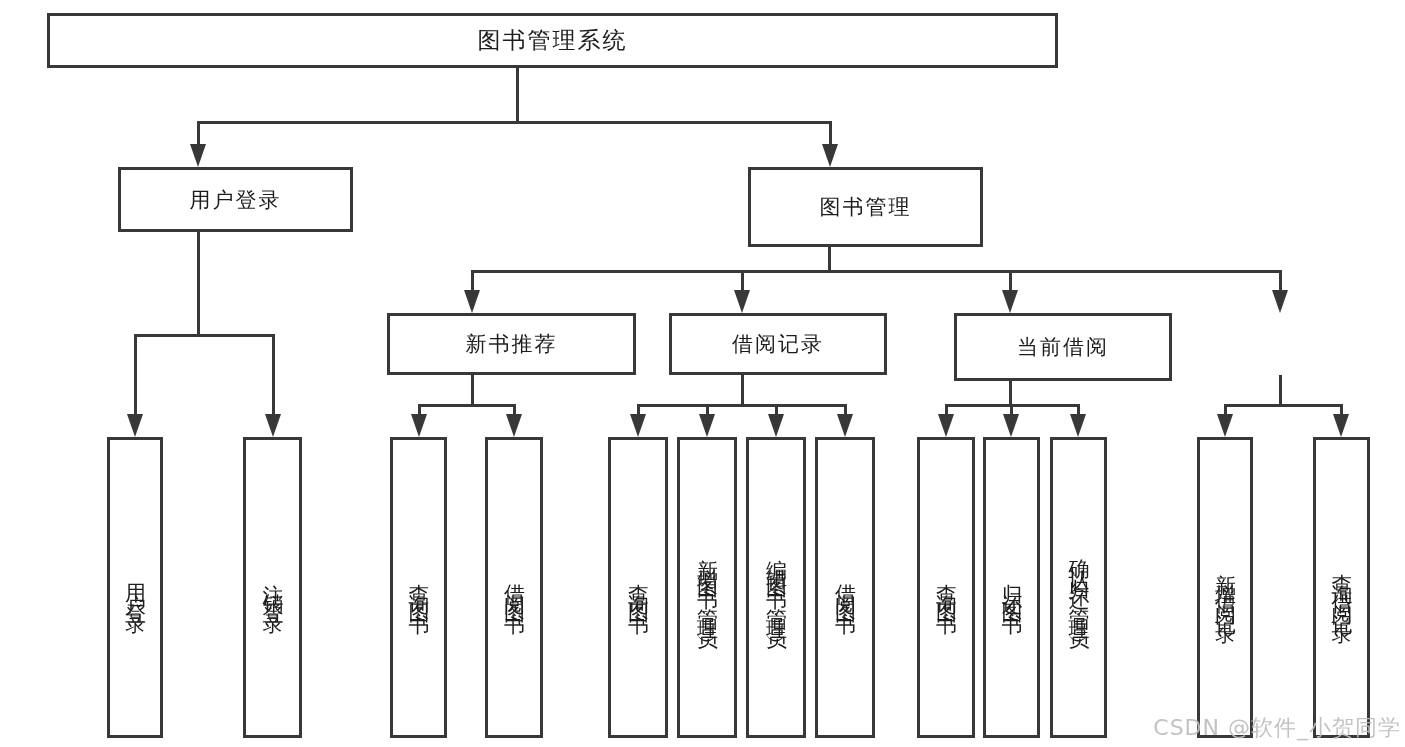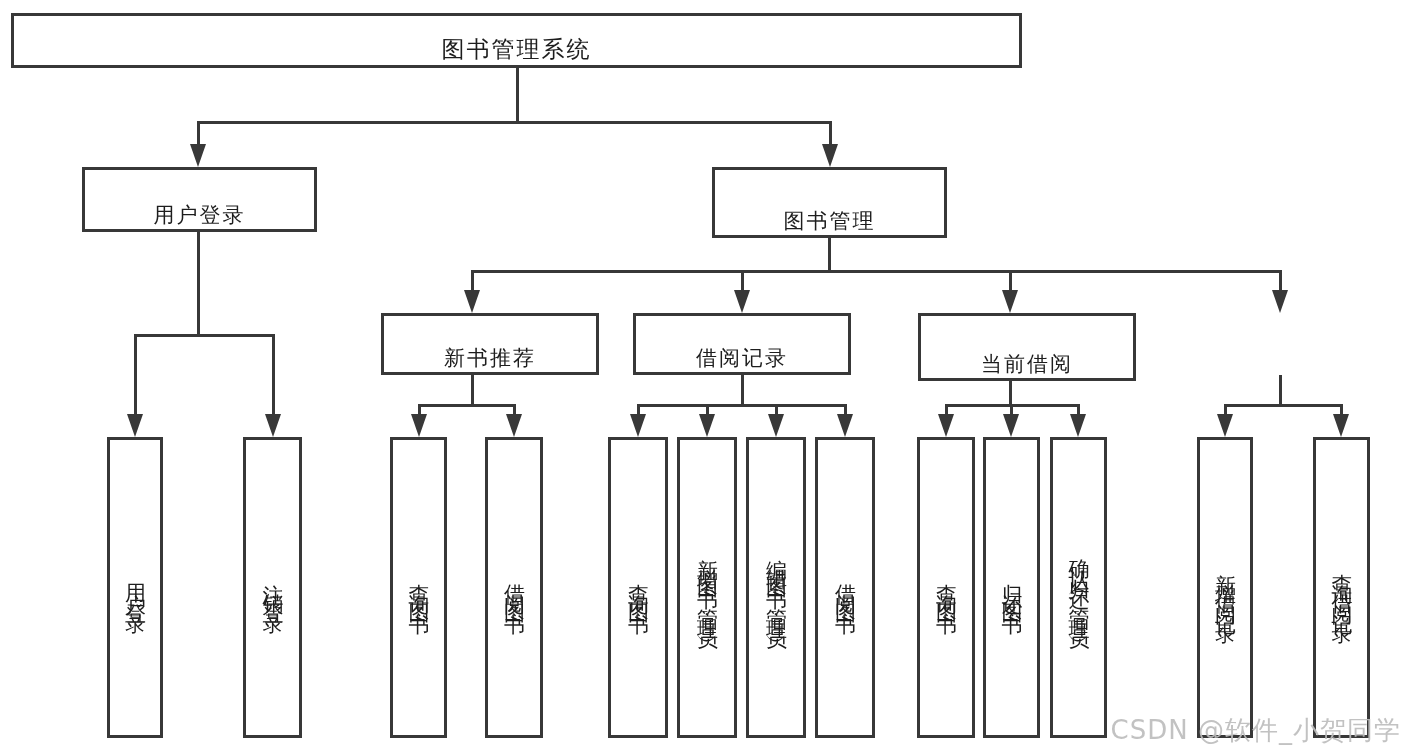--- a/index.html
+++ b/index.html
@@ -15,23 +15,23 @@
     width:1405px;height:747px;
     background:var(--bg);
     overflow:hidden;
   }
   .wires{position:absolute;left:0;top:0;z-index:0;}
   .hnode{
     position:absolute;
     box-sizing:border-box;
     border:3px solid var(--line);
     background:#fff;
-    display:flex;align-items:flex-end;justify-content:center;
+    display:flex;align-items:center;justify-content:center;
     font-size:21px;letter-spacing:2px;color:var(--text);
-    z-index:1;white-space:nowrap;
+    z-index:1;white-space:nowrap;margin-left:36px;
   }
   .hnode.root{font-size:23px;}
   .vnode{
     position:absolute;
     top:437px;height:301px;
     box-sizing:border-box;
     border:3px solid var(--line);
     background:#fff;
     display:flex;align-items:center;justify-content:center;
     z-index:1;
@@ -40,21 +40,21 @@
     writing-mode:vertical-rl;
     text-orientation:mixed;
     font-size:21px;line-height:1;
     letter-spacing:0.48em;
     color:var(--text);
     white-space:nowrap;
   }
   .watermark{
     position:absolute;
     right:4px;top:713px;
-    font-size:26px;letter-spacing:1px;
+    font-size:22px;letter-spacing:1px;
     color:var(--wm);opacity:0.92;
     z-index:3;white-space:nowrap;
   }
 </style>
 </head>
 <body>
 
 <div class="stage">
 
   <svg class="wires" width="1405" height="747" viewBox="0 0 1405 747" shape-rendering="crispEdges">
@@ -130,25 +130,25 @@
     </g>
   </svg>
 
   <div class="hnode root" style="left:11px;top:13px;width:1011px;height:55px">
     <span>图书管理系统</span>
   </div>
 
   <div class="hnode" style="left:82px;top:167px;width:235px;height:65px">
     <span>用户登录</span>
   </div>
-  <div class="hnode" style="left:712px;top:167px;width:235px;height:71px">
+  <div class="hnode" style="left:712px;top:167px;width:235px;height:80px">
     <span>图书管理</span>
   </div>
 
-  <div class="hnode" style="left:381px;top:313px;width:218px;height:62px">
+  <div class="hnode" style="left:351px;top:313px;width:249px;height:62px">
     <span>新书推荐</span>
   </div>
   <div class="hnode" style="left:633px;top:313px;width:218px;height:62px">
     <span>借阅记录</span>
   </div>
   <div class="hnode" style="left:918px;top:313px;width:218px;height:68px">
     <span>当前借阅</span>
   </div>
 
   <div class="vnode" style="left:107px;width:56px">

